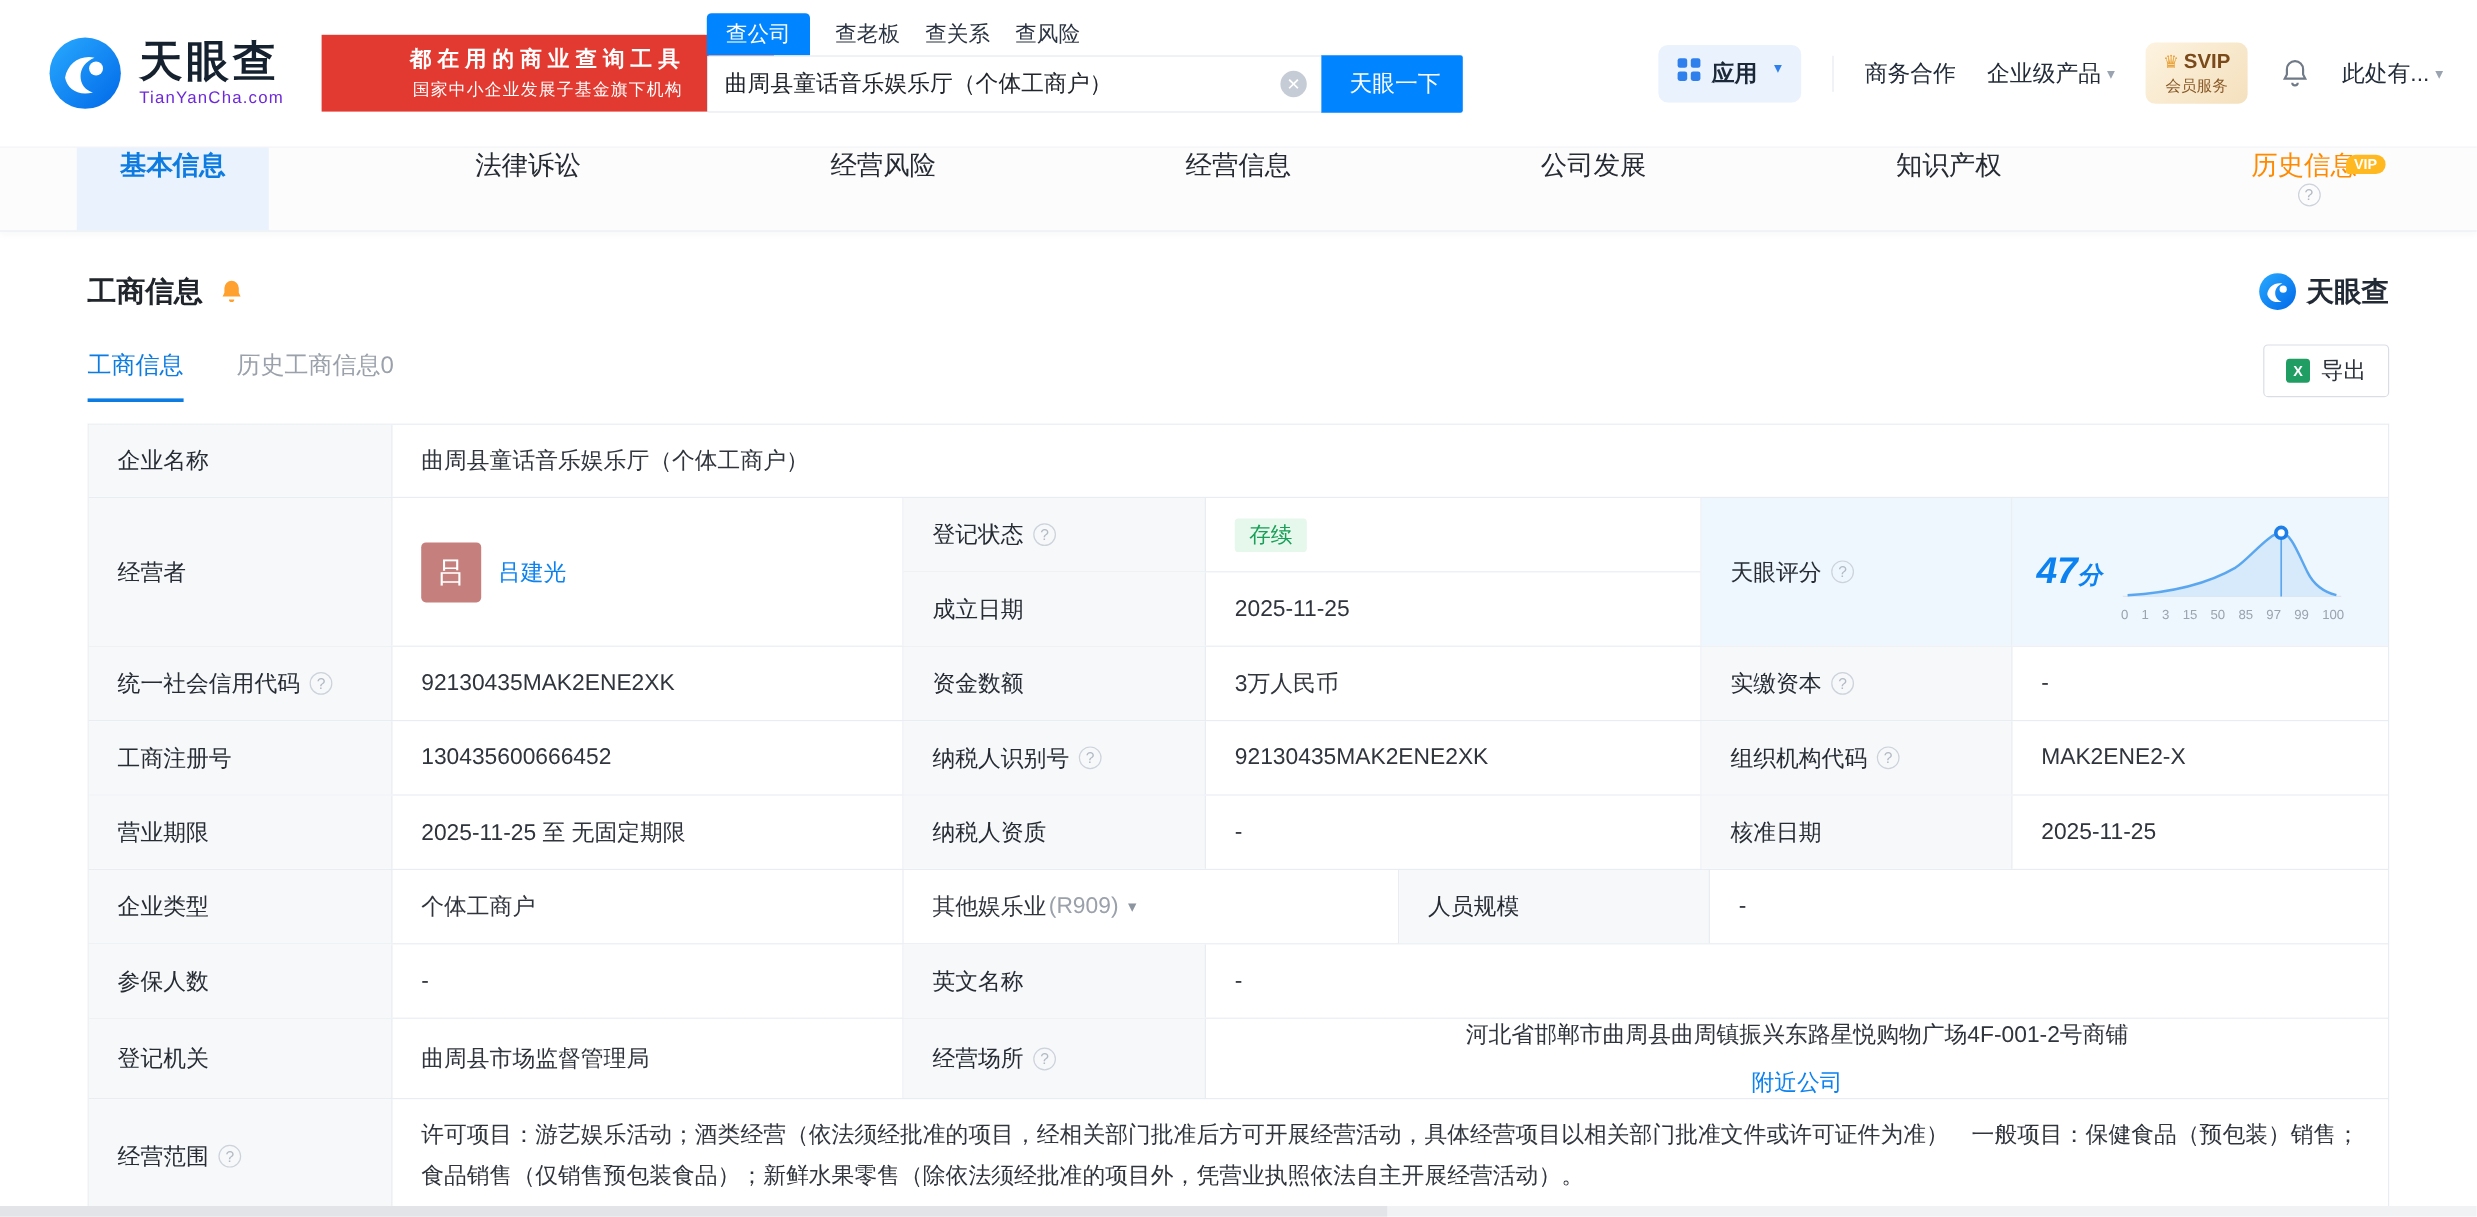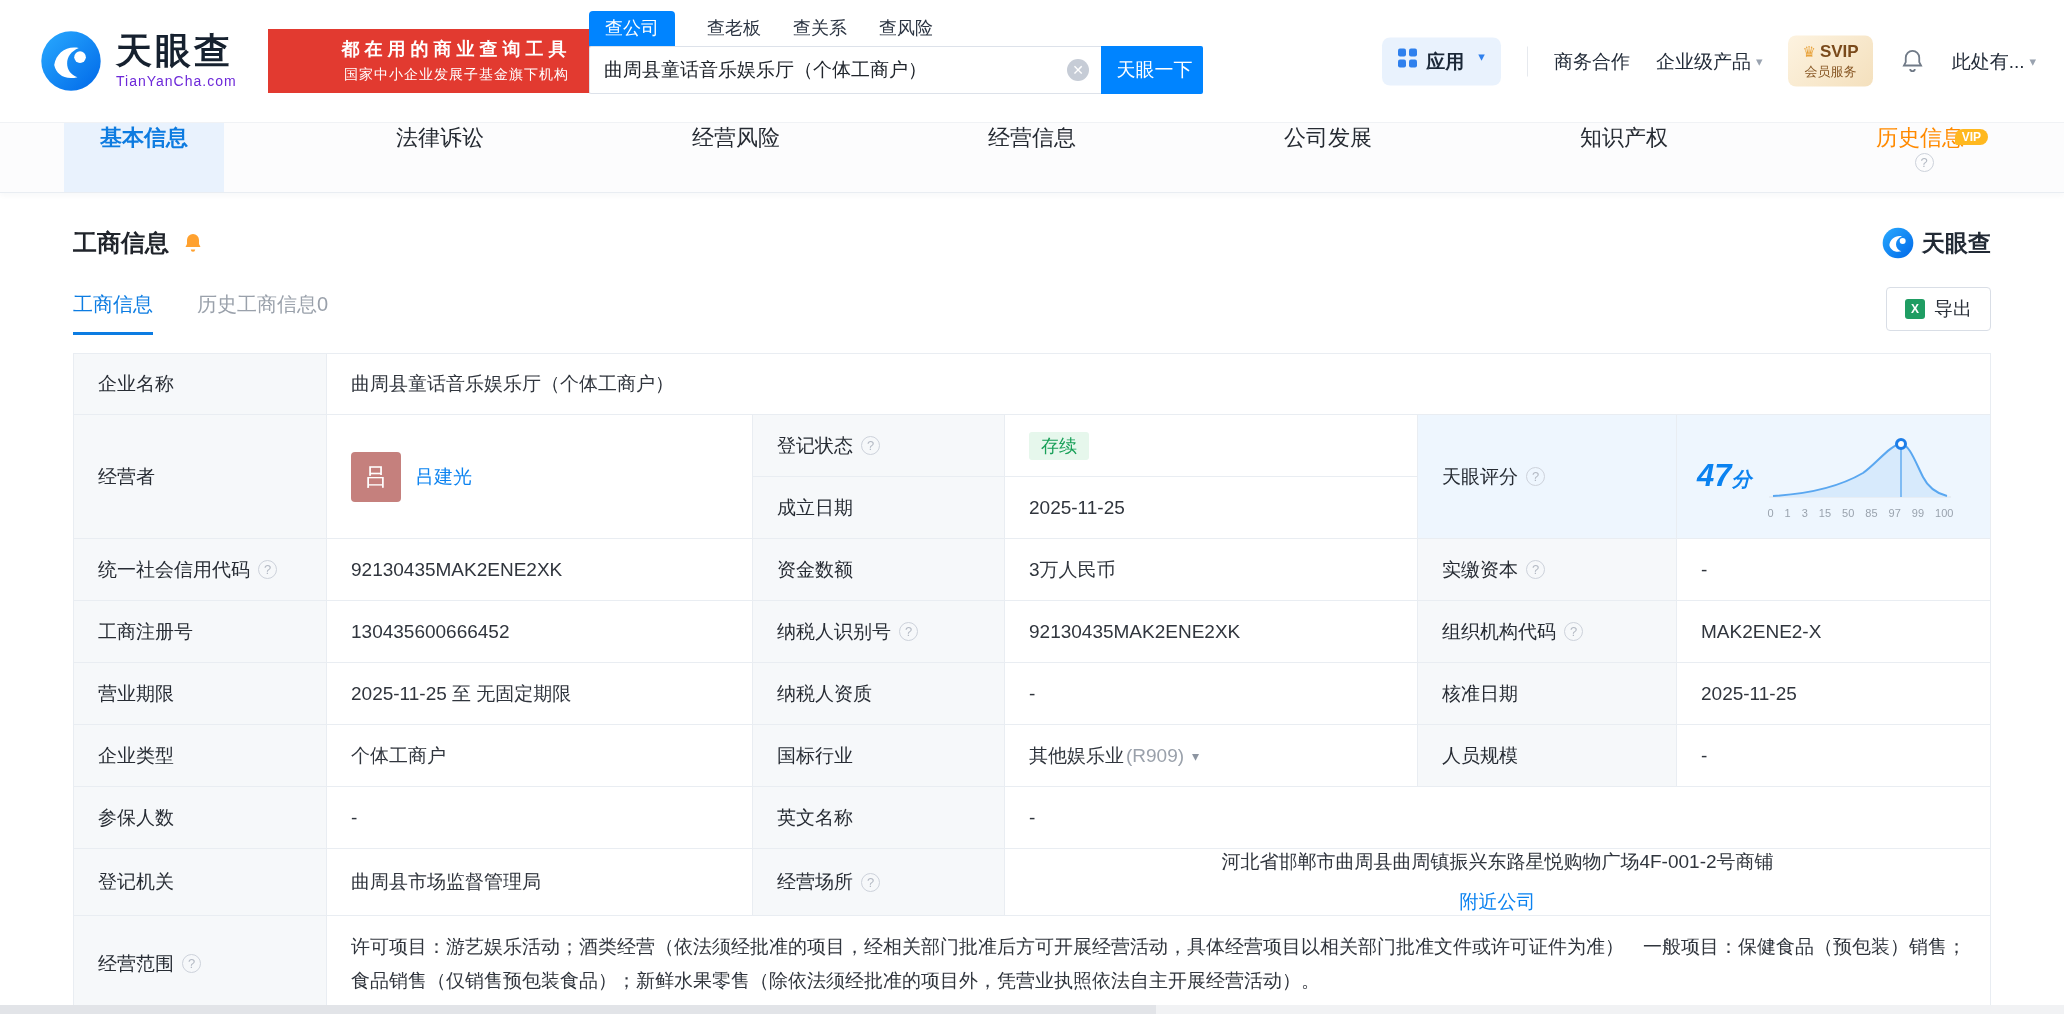--- a/index.html
+++ b/index.html
@@ -15,33 +15,33 @@
     display:flex; align-items:center; gap:14px; cursor:pointer; }
   .logo-mark svg { width:62px; height:62px; display:block; }
   .brand { font-size:36px; font-weight:800; color:#16212f; letter-spacing:3px; line-height:1; }
   .brand-sub { font-size:14px; color:#6d28d9; letter-spacing:1px; margin-top:4px; }
   .promo { position:absolute; left:268px; top:29px; width:377px; height:64px;
     background:#e23a30; color:#fff; text-align:center; padding-top:8px; }
   .promo-l1 { font-size:18px; font-weight:700; letter-spacing:5px; }
   .promo-l2 { font-size:14px; margin-top:5px; letter-spacing:1px; }
 
   .search-area { position:absolute; left:589px; top:14px; }
-  .search-tabs { display:flex; align-items:flex-end; gap:32px; height:32px; }
+  .search-tabs { display:flex; align-items:flex-end; gap:21px; height:32px; }
   .stab { font-size:18px; color:#2b3442; padding-bottom:6px; cursor:pointer; }
   .stab.active { background:#0084ff; color:#fff; padding:5px 16px 6px; border-radius:4px 4px 0 0; }
   .search-row { display:flex; }
   .search-box { position:relative; width:512px; height:48px; background:#fff;
     border:1px solid #dde2ea; border-right:none; border-radius:2px 0 0 2px; }
   .search-box input { width:100%; height:100%; border:none; outline:none; background:transparent;
     font-size:19px; padding:0 46px 0 14px; color:#20252c;
     font-family:"Liberation Sans","DejaVu Sans",sans-serif; }
   .clear { position:absolute; right:12px; top:50%; transform:translateY(-50%); width:22px; height:22px;
     border-radius:50%; background:#c6ccd6; color:#fff; font-size:14px; line-height:1;
     display:flex; align-items:center; justify-content:center; cursor:pointer; }
-  .search-btn { width:102px; height:48px; background:#0084ff; color:#fff; font-size:19px;
+  .search-btn { width:118px; height:48px; background:#0084ff; color:#fff; font-size:19px;
     border:none; border-radius:0 2px 2px 0; cursor:pointer;
     font-family:"Liberation Sans","DejaVu Sans",sans-serif;padding-left:11px; }
 
   .right-nav { position:absolute; right:28px; top:50%; transform:translateY(-50%);
     display:flex; align-items:center; gap:26px; }
   .apps-btn { display:flex; align-items:flex-start; gap:9px; background:#e9f2fd; border-radius:8px;
     padding:11px 16px; font-size:19px; color:#1b2838; font-weight:600; cursor:pointer; }
   .apps-icon { display:grid; grid-template-columns:8px 8px; grid-template-rows:8px 8px; gap:3px; }
   .apps-icon span { background:#2f80ed; border-radius:2px; }
   .caret { font-size:13px; color:#9aa3b0; margin-left:5px; }
@@ -415,23 +415,20 @@
       </div>
   </div>
 
   <div class="t-row">
     <div class="t-cell lab w-l1">
         <span>企业类型</span>
       </div>
     <div class="t-cell w-v1">
         <span>个体工商户</span>
       </div>
-    <div class="t-cell lab w-l2">
-        <span>国标行业</span>
-      </div>
     <div class="t-cell w-v2">
       <span>其他娱乐业</span>
         <span class="dim">(R909)</span>
       <span class="dd-caret">▾</span>
     </div>
     <div class="t-cell lab w-l3">
         <span>人员规模</span>
       </div>
     <div class="t-cell grow">
         <span>-</span>

